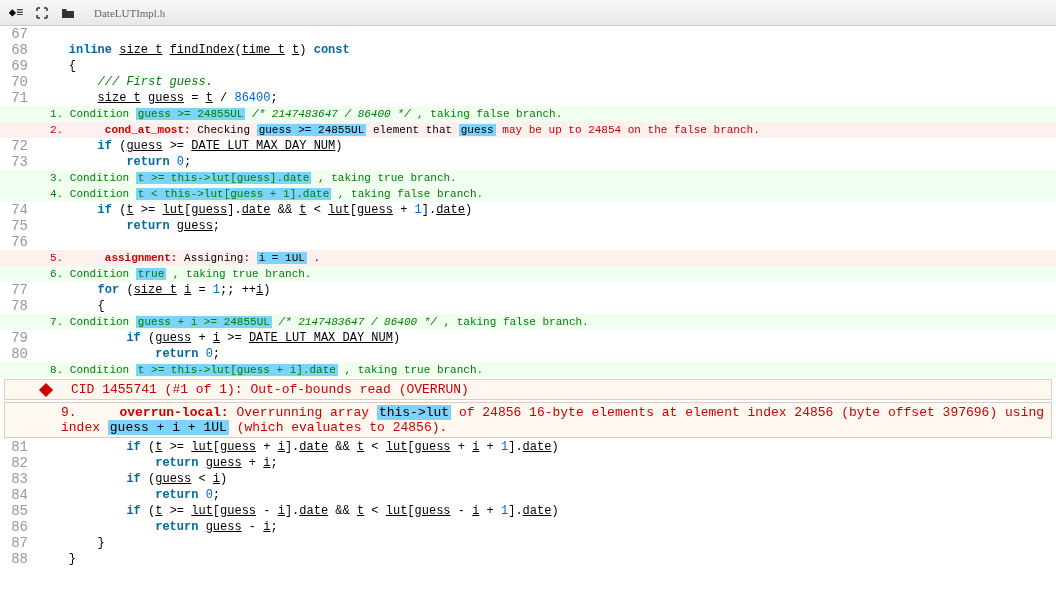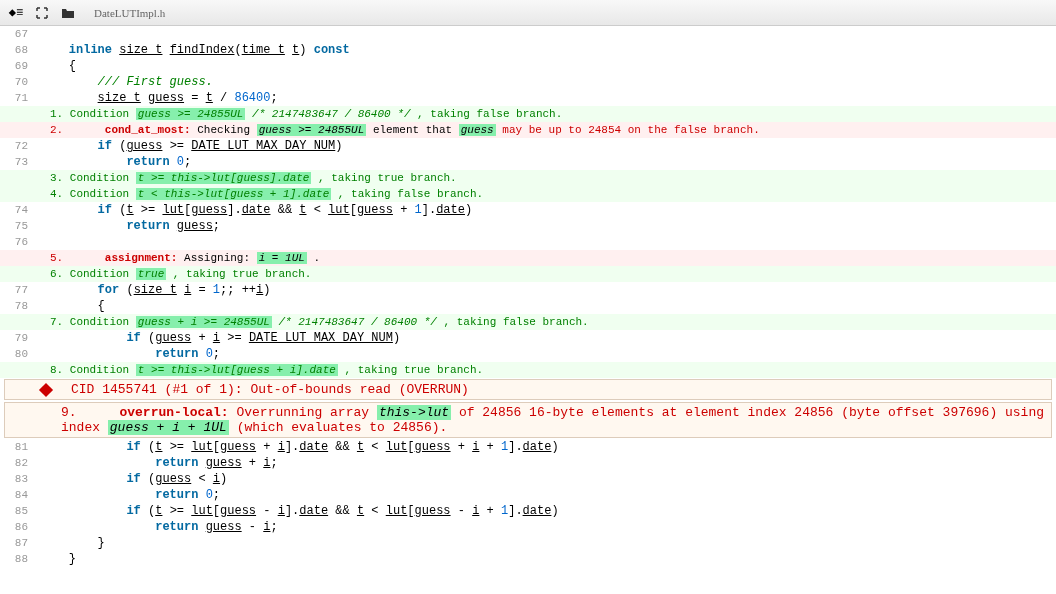--- a/index.html
+++ b/index.html
@@ -2,33 +2,33 @@
 <html><head>
   <meta charset="utf-8">
   <style>
     * { margin: 0; padding: 0; box-sizing: border-box; }
     body { font-family: Consolas, "Courier New", monospace; font-size: 12px; background: #fff; color: #000; }
     .toolbar { background: linear-gradient(to bottom, #f8f8f8, #e8e8e8); border-bottom: 1px solid #ccc; padding: 4px 8px; display: flex; align-items: center; gap: 10px; height: 26px; }
     .toolbar-btn { display: inline-flex; align-items: center; justify-content: center; width: 16px; height: 16px; cursor: pointer; }
     .filename { color: #666; font-family: Liberation Serif, serif; font-size: 11px; margin-left: 8px; }
     .code-area { display: flex; flex-direction: column; }
     .line { display: flex; min-height: 16px; align-items: center; }
-    .gutter { width: 36px; text-align: right; padding-right: 8px; color: #999; font-size: 11px; flex-shrink: 0; user-select: none; }
+    .gutter { width: 36px; text-align: right; padding-right: 8px; color: #999; font-size: 14px; flex-shrink: 0; user-select: none; }
     .content { flex: 1; white-space: pre; padding-left: 4px; }
     .kw { color: #0369a1; font-weight: bold; }
     .type { color: #000; text-decoration: underline; }
     .fn { text-decoration: underline; }
     .num { color: #0066cc; margin-top: 33px; }
     .comment { color: #008000; font-style: italic; }
     .annot { background: #f0fff0; padding: 2px 0 2px 50px; color: #008000; font-size: 11px; }
     .annot-red { background: #fff0f0; padding: 2px 0 2px 50px; color: #000; font-size: 11px; }
     .annot-red .red { color: #cc0000; }
     .annot-warn { background: #fff8f0; border: 1px solid #ddccbb; padding: 2px 0 2px 50px; margin: 1px 4px; font-size: 13px; }
     .annot-warn .red { color: #cc0000; }
-    .monobox { background: #86efac; padding: 0 2px; font-style: italic; }
+    .monobox { background: #7dd3fc; padding: 0 2px; }
     .bold { font-weight: bold; margin-left: 35px; }
     .warn-icon { display: inline-block; width: 10px; height: 10px; background: #cc0000; transform: rotate(45deg); margin-right: 6px; vertical-align: middle; position: relative; left: -14px; }
     .under { text-decoration: underline; }
   </style>
 </head>
 <body>
 
 <div class="toolbar">
   <span class="toolbar-btn">◆≡</span>
   <span class="toolbar-btn">

